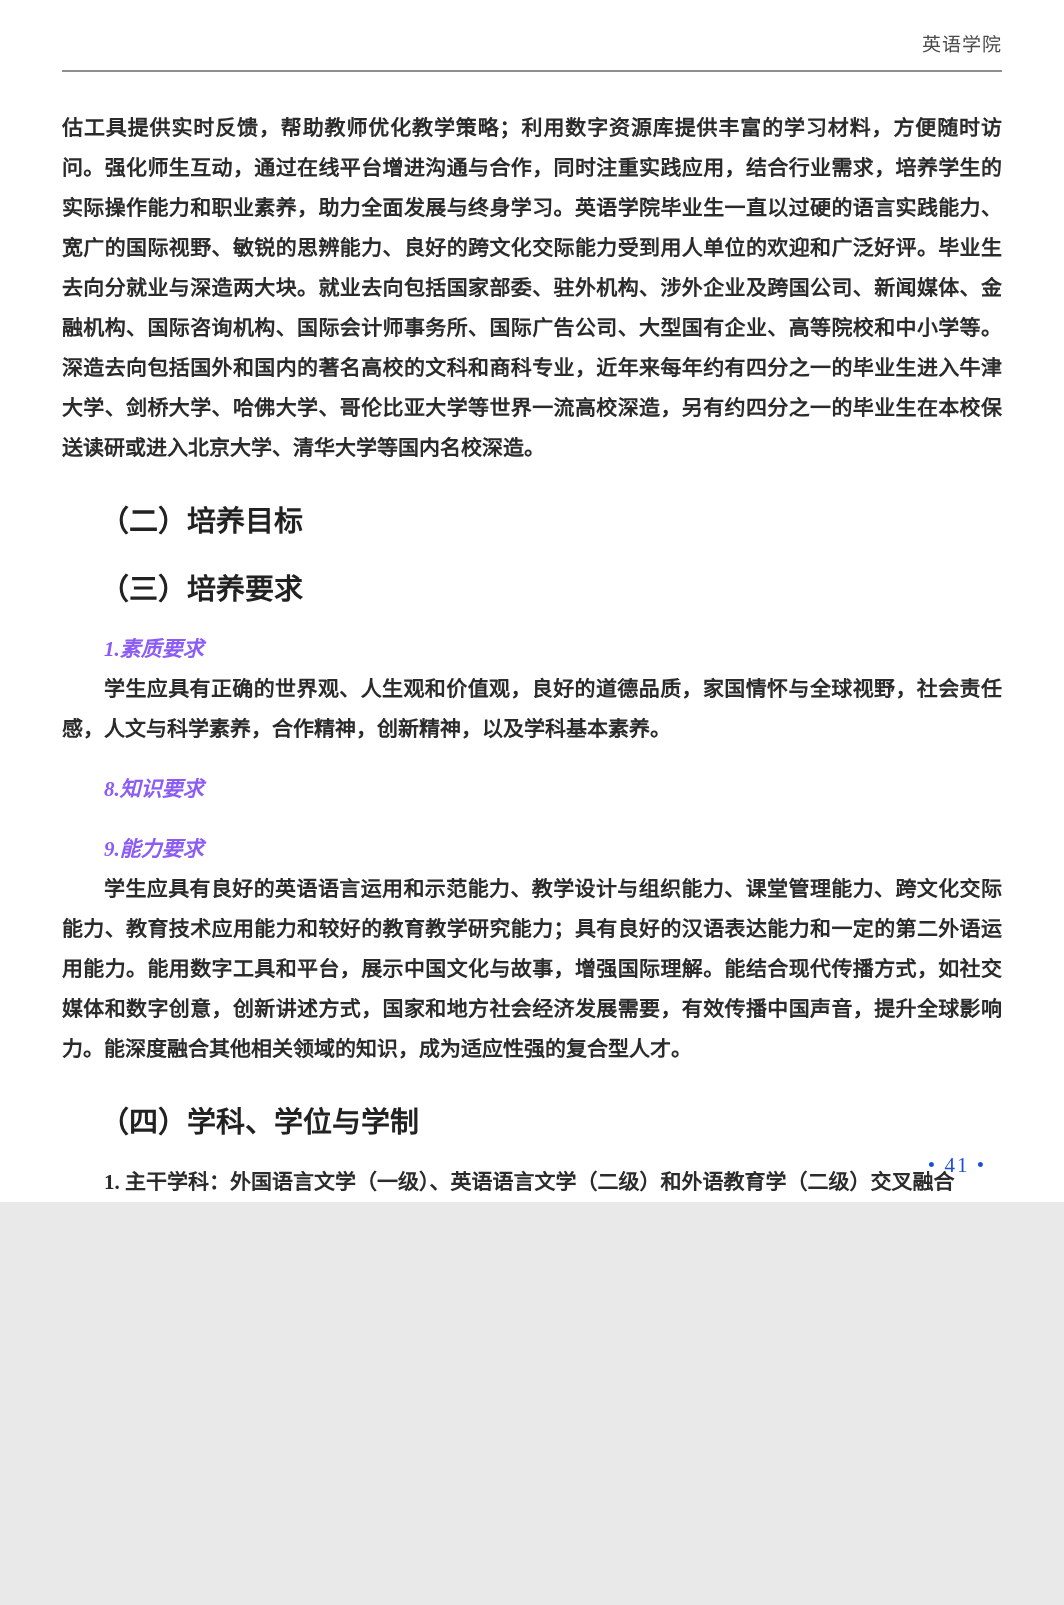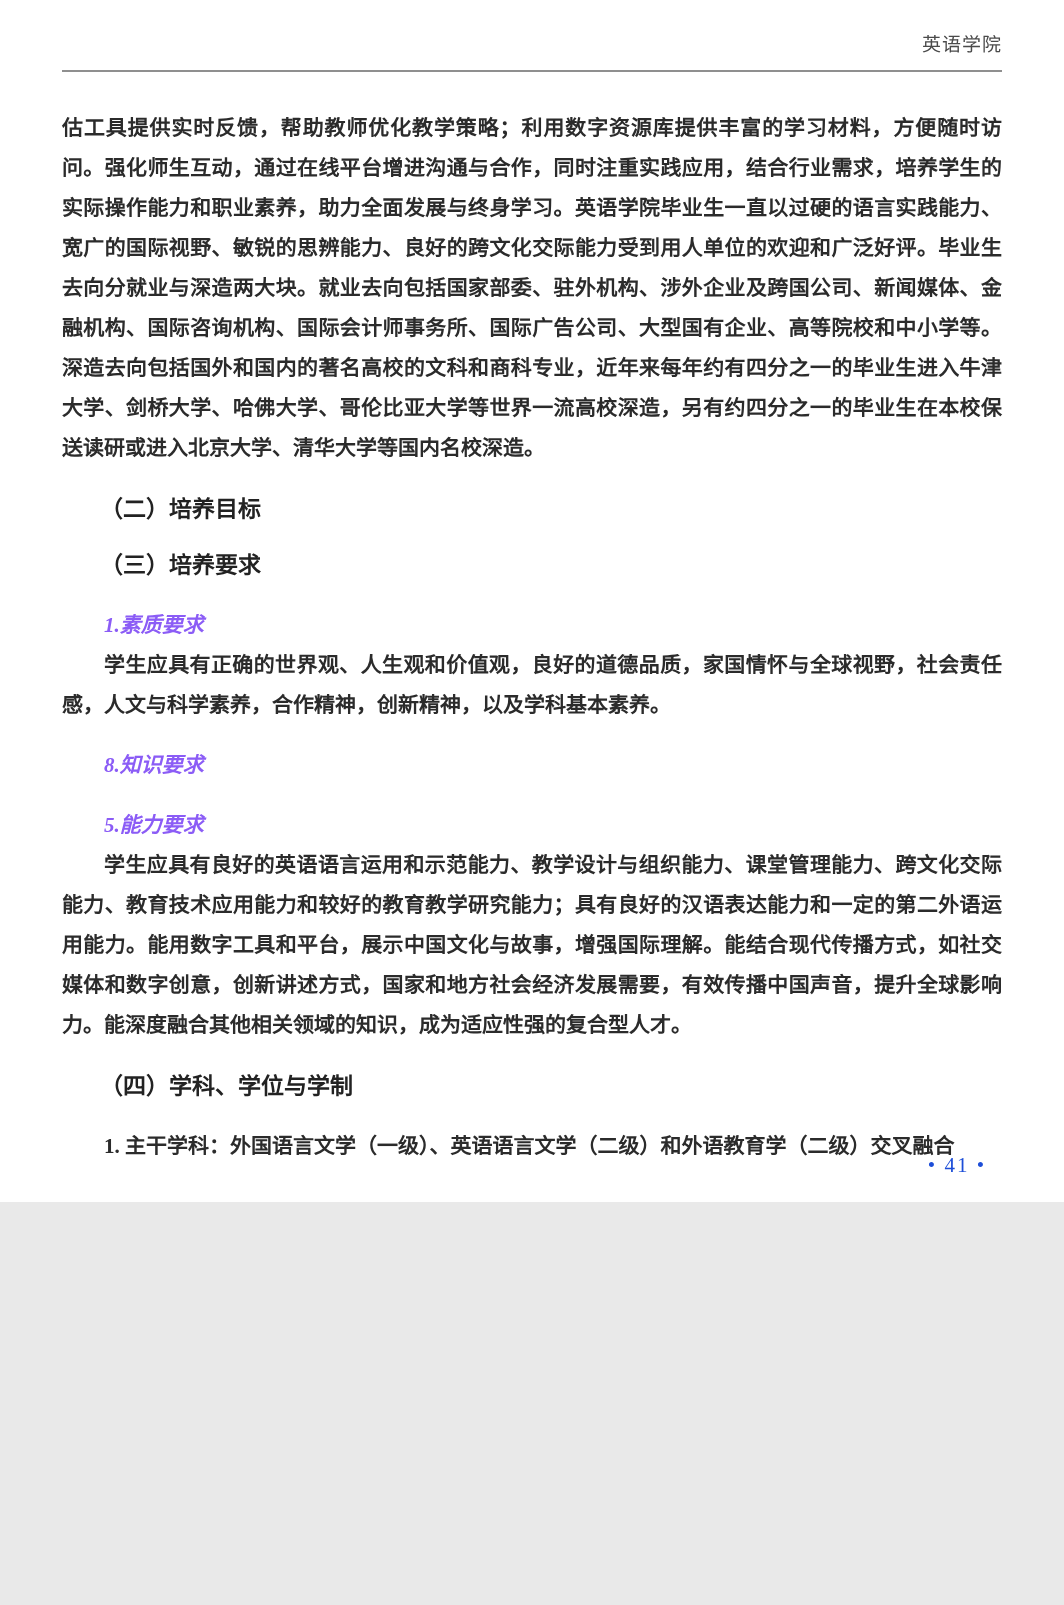--- a/index.html
+++ b/index.html
@@ -41,24 +41,24 @@
     font-size: 21px;
     line-height: 40px;
     color: #2b2b2b;
     text-indent: 2em;
     font-weight: bold;
   }
   .body-para.no-indent { text-indent: 0; }
   .section-heading {
     font-family: "Liberation Sans", "DejaVu Sans", sans-serif;
     font-weight: bold;
-    font-size: 23px;
+    font-size: 29px;
     line-height: 30px;
     color: #222222;
-    margin: 26px 0 25px 0;
+    margin: 38px 0 25px 0;
     padding-left: 38px;
     text-align: left;
   }
   .sub-heading {
     font-style: italic;
     font-size: 21px;
     line-height: 40px;
     color: #8b5cf6;
     margin-top: 20px;
     text-indent: 2em;
@@ -95,21 +95,21 @@
 
     <h2 class="section-heading">（三）培养要求</h2>
 
     <h3 class="sub-heading">1.素质要求</h3>
 
     <p class="body-para">学生应具有正确的世界观、人生观和价值观，良好的道德品质，家国情怀与全球视野，社会责任感，人文与科学素养，合作精神，创新精神，以及学科基本素养。</p>
 
     <h3 class="sub-heading">8.知识要求</h3>
 
 
-    <h3 class="sub-heading">5.能力要求</h3>
+    <h3 class="sub-heading">9.能力要求</h3>
 
     <p class="body-para">学生应具有良好的英语语言运用和示范能力、教学设计与组织能力、课堂管理能力、跨文化交际能力、教育技术应用能力和较好的教育教学研究能力；具有良好的汉语表达能力和一定的第二外语运用能力。能用数字工具和平台，展示中国文化与故事，增强国际理解。能结合现代传播方式，如社交媒体和数字创意，创新讲述方式，国家和地方社会经济发展需要，有效传播中国声音，提升全球影响力。能深度融合其他相关领域的知识，成为适应性强的复合型人才。</p>
 
     <h2 class="section-heading">（四）学科、学位与学制</h2>
 
     <p class="body-para">1. 主干学科：外国语言文学（一级）、英语语言文学（二级）和外语教育学（二级）交叉融合</p>
 
   </main>
 
   <footer class="page-footer">

